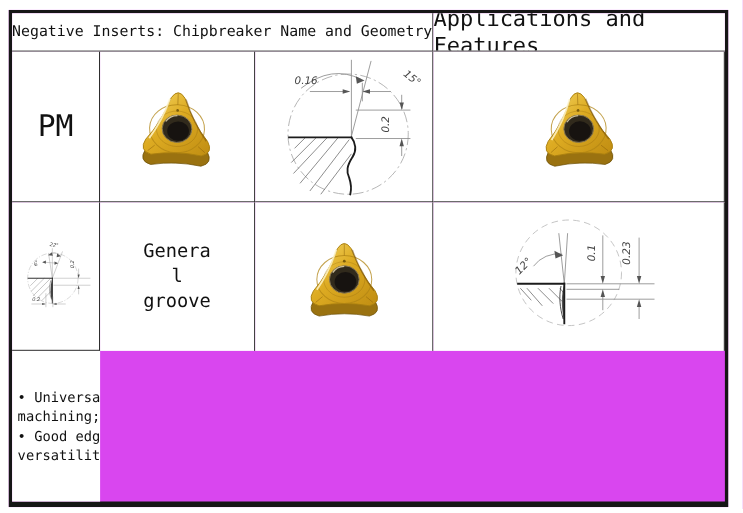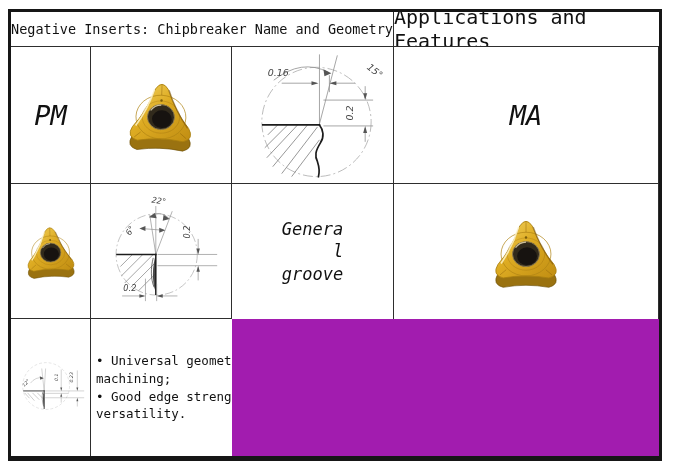--- a/index.html
+++ b/index.html
@@ -1,27 +1,27 @@
 <!DOCTYPE html>
 <html><head>
 <meta charset="utf-8">
 <style>
   html,body{margin:0;padding:0;background:#fff;}
   .page{position:relative;width:675px;height:466px;background:#fff;overflow:hidden;
         font-family:"DejaVu Sans Mono","Liberation Mono",monospace;color:#111;}
   .tbl{position:absolute;left:8px;top:9px;width:654px;height:452px;box-sizing:border-box;
-       border:3px solid #161616;border-bottom-width:5px;background:#a21caf;
+       border:3px solid #161616;border-bottom-width:5px;background:#d946ef;
        display:grid;grid-template-columns:80px 141px 162px 1fr;grid-template-rows:35px 137px 135px 1fr;}
   .cell{box-sizing:border-box;border-right:1px solid #2e2e2e;border-bottom:1px solid #2e2e2e;
         display:flex;align-items:center;justify-content:center;overflow:hidden;background:#fff;}
   .last-col{border-right:none;}
   .last-row{border-bottom:none;}
   .hdr-left{grid-column:1/4;font-size:13.5px;}
   .hdr-right{font-size:20px;}
-  .name-cell{font-size:27px;text-align:right;font-style:italic;}
+  .name-cell{font-size:27px;text-align:center;}
   .name-cell.small{font-size:17px;line-height:1.32;white-space:pre-line;}
   .features-cell{align-items:flex-start;justify-content:flex-start;text-align:left;
                  font-size:10px;line-height:1.46;white-space:pre;padding:16px 2px 0 5px;}
   .features-cell.r2{padding-top:12px;}
   .features-cell.big{font-size:12.5px;line-height:1.42;align-items:center;padding-top:0;}
   svg{display:block;}
   .ln{stroke:#8f8f8f;stroke-width:.8;fill:none;}
   .lnd{stroke:#ababab;stroke-width:.8;fill:none;stroke-dasharray:10 3 2 3;}
   .lnd2{stroke:#bdbdbd;stroke-width:.8;fill:none;stroke-dasharray:6 4;}
   .thk{stroke:#1c1c1c;stroke-width:1.7;fill:none;stroke-linecap:square;}
@@ -100,21 +100,20 @@
         <line class="hat" x1="66" y1="75" x2="35" y2="108"></line>
         <line class="hat" x1="76" y1="75" x2="41" y2="117"></line>
         <line class="hat" x1="86" y1="77" x2="50" y2="124"></line>
         <line class="hat" x1="88" y1="90" x2="60" y2="127"></line>
         <path class="thk" d="M31,75 L88,75"></path>
         <path class="thk" d="M88,75 C92,80 93,87 89,93 C84,101 83,106 86,112 C88,118 88,123 87,127"></path>
       </svg>
     </div>
 
 
-    <div class="cell name-cell">MA</div>
 
     <div class="cell">
       <svg viewBox="0 0 100 76" width="104" height="80" style="transform:rotate(-2deg)">
         <use href="#insert-art"></use>
       </svg>
     </div>
 
     <div class="cell">
       <svg viewBox="0 0 162 132" width="162" height="132">
         <circle class="lnd" cx="76" cy="70" r="47"></circle>

